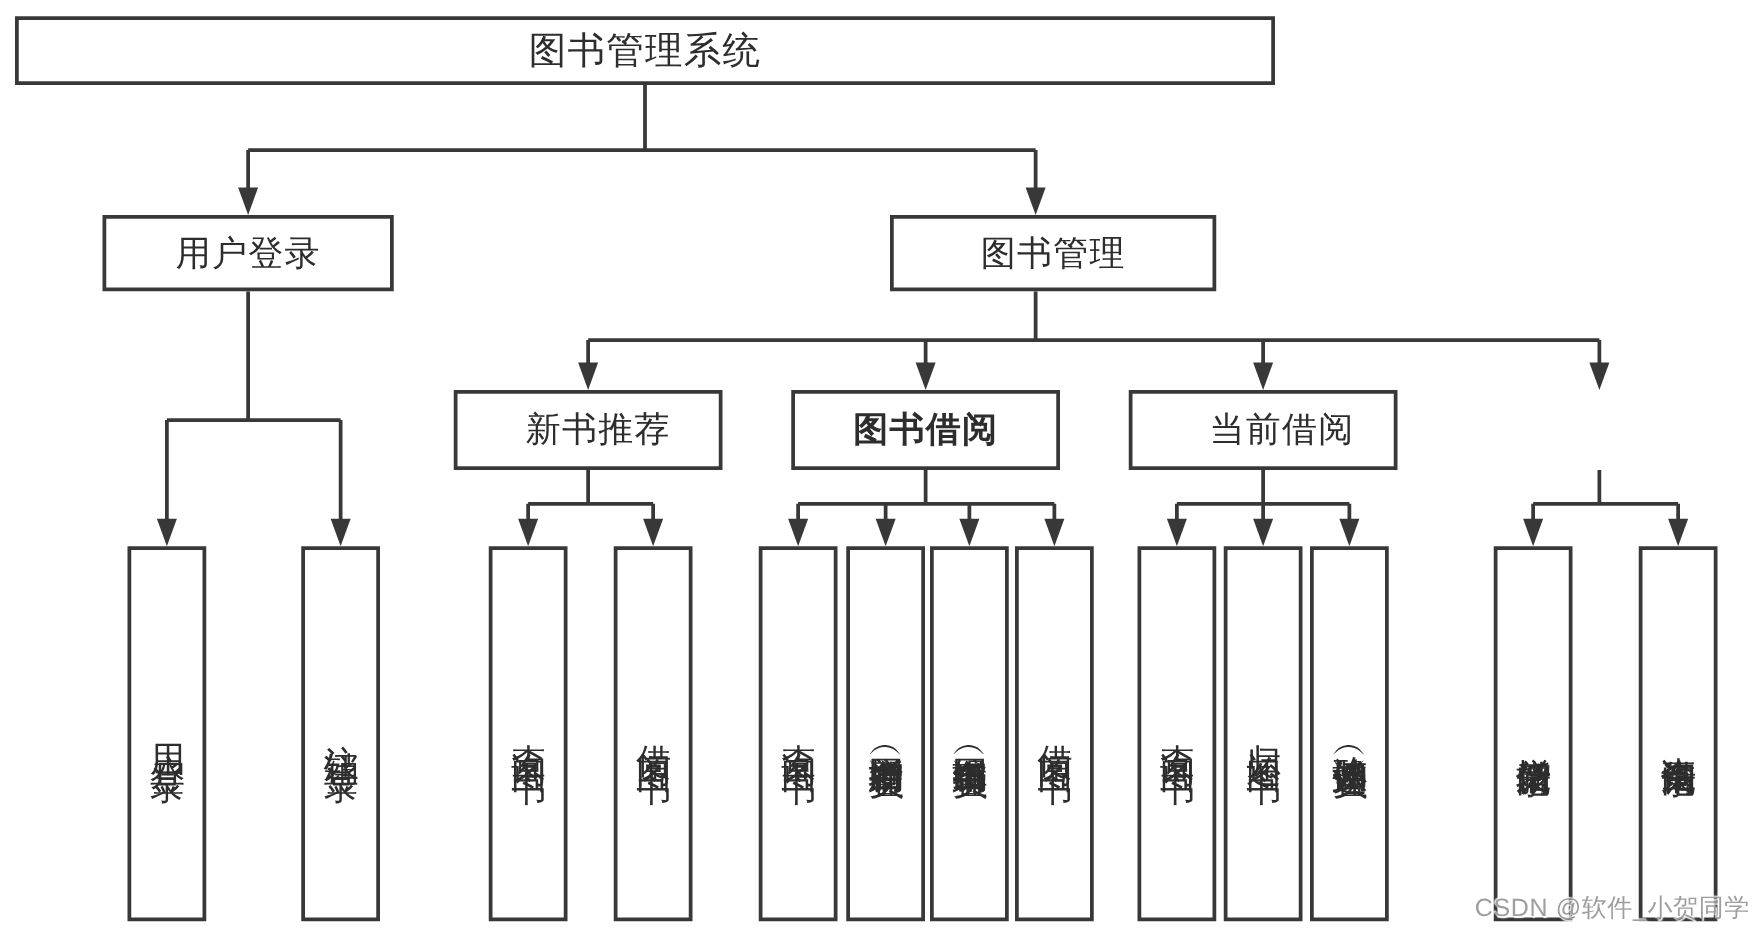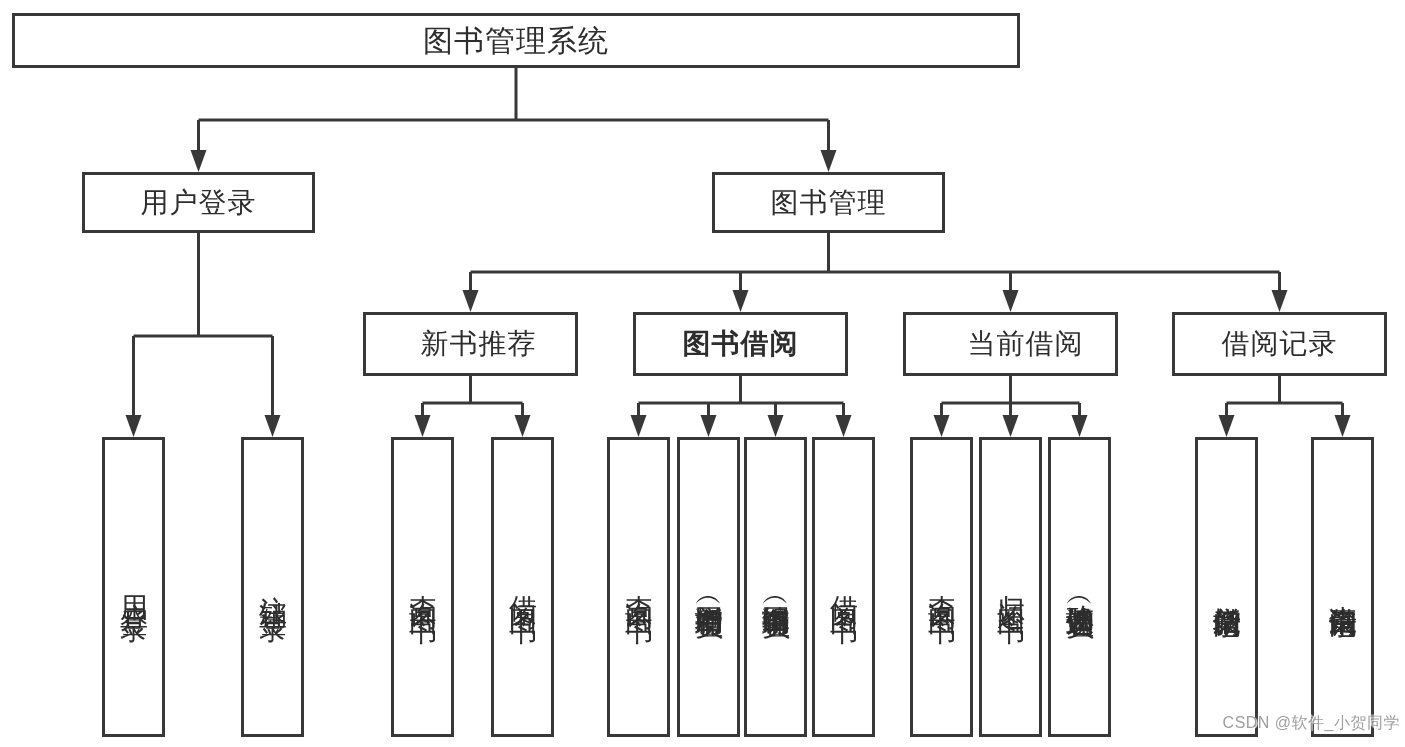--- a/index.html
+++ b/index.html
@@ -55,21 +55,21 @@
     font-size: 28px;
     letter-spacing: 7px;
   }
   .node.leaf.tight {
     letter-spacing: 1px;
   }
   .watermark {
     position: absolute;
     right: 5px;
     top: 713px;
-    font-size: 16px;
+    font-size: 20px;
     letter-spacing: 0.5px;
     color: var(--watermark, #9e9e9e);
     text-shadow: 1px 1px 1px #ffffff, -1px -1px 1px #ffffff;
     z-index: 5;
     white-space: nowrap;
   }
 </style>
 </head>
 <body>
 
@@ -114,26 +114,25 @@
     <g>
       <path d="M1279.5 376 V403 M1226.5 403 H1342.5 M1226.5 403 V419 M1342.5 403 V419"></path>
       <polygon points="1218.5,415 1234.5,415 1226.5,437"></polygon>
       <polygon points="1334.5,415 1350.5,415 1342.5,437"></polygon>
     </g>
   </svg>
 
   <div class="node h title" style="left:12px; top:13px; width:1008px; height:55px;">图书管理系统</div>
 
   <div class="node h" style="left:82px; top:172px; width:233px; height:61px;">用户登录</div>
-  <div class="node h" style="left:712px; top:172px; width:233px; height:61px;">图书管理</div>
+  <div class="node h" style="left:712px; top:172px; width:261px; height:61px;">图书管理</div>
 
   <div class="node h" style="left:363px; top:312px; width:215px; height:64px;padding-left:16px;">新书推荐</div>
   <div class="node h" style="left:633px; top:312px; width:215px; height:64px;font-weight:bold;">图书借阅</div>
   <div class="node h" style="left:903px; top:312px; width:215px; height:64px;padding-left:30px;">当前借阅</div>
-  <div class="node h" style="left:1172px; top:312px; width:215px; height:64px;">借阅记录</div>
 
   <div class="node leaf" style="left:102px; top:437px; width:63px; height:300px;">用户登录</div>
   <div class="node leaf" style="left:241px; top:437px; width:63px; height:300px;">注销登录</div>
 
   <div class="node leaf" style="left:391px; top:437px; width:63px; height:300px;">查询图书</div>
   <div class="node leaf" style="left:491px; top:437px; width:63px; height:300px;">借阅图书</div>
 
   <div class="node leaf" style="left:607px; top:437px; width:63px; height:300px;">查询图书</div>
   <div class="node leaf tight" style="left:677px; top:437px; width:63px; height:300px;">新增图书（管理员）</div>
   <div class="node leaf tight" style="left:744px; top:437px; width:63px; height:300px;">编辑图书（管理员）</div>

